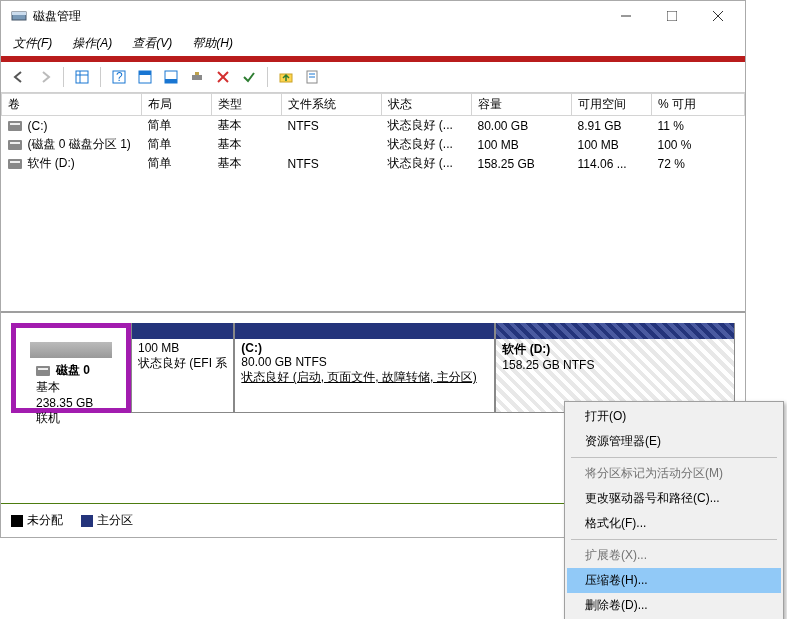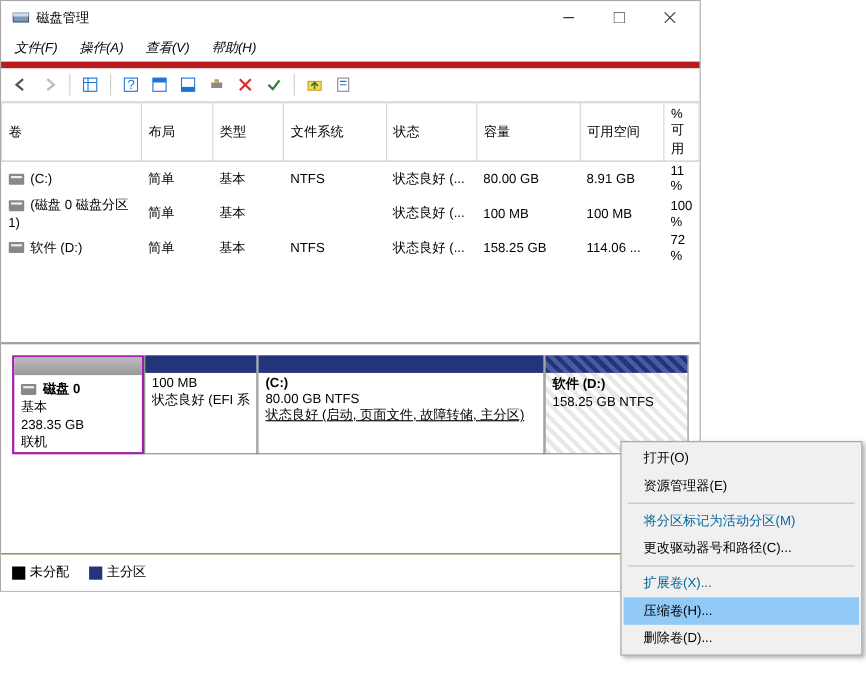--- a/index.html
+++ b/index.html
@@ -1,48 +1,48 @@
 <!DOCTYPE html>
 <html><head>
 <meta charset="utf-8">
 <style>
 * { box-sizing: border-box; margin: 0; padding: 0; font-family: "Microsoft YaHei", "Segoe UI", Tahoma, sans-serif; font-size: 12px; }
 body { background: #fff; width: 787px; height: 619px; overflow: hidden; }
-.window { width: 637px; border: 1px solid #aaa; background: #fff; }
+.window { width: 746px; border: 1px solid #aaa; background: #fff; }
 .titlebar { display: flex; align-items: center; height: 30px; padding: 0 4px; }
 .titlebar-icon { width: 16px; height: 16px; margin: 0 6px; }
 .titlebar-title { flex: 0 0 auto; }
 .titlebar-spacer { flex: 1; }
 .ctrl { width: 46px; height: 30px; display:flex; align-items:center; justify-content:center; }
 .menubar { display:flex; padding: 2px 8px; gap: 12px; border-bottom: 6px solid #b91c1c; font-style: italic; }
 .menubar span { padding: 2px 4px; }
 .toolbar { display:flex; align-items:center; padding: 4px 6px; gap: 2px; border-bottom:1px solid #d0d0d0; }
 .tbtn { width:24px; height:22px; display:flex; align-items:center; justify-content:center; border:1px solid transparent; }
 .tsep { width:1px; height:20px; background:#ccc; margin: 0 4px; }
 .vol-table { border-collapse: collapse; width:100%; }
 .vol-table th { text-align:left; background:#fff; border:1px solid #d4d4d4; padding: 2px 6px; font-weight:normal; height:20px; }
 .vol-table td { padding: 1px 6px; height:18px; }
 .vol-area { height: 220px; border-bottom: 2px solid #9f9f9f; overflow:auto; padding-bottom:4px;}
 .disk-icon { display:inline-block; width:14px; height:10px; background:#888; border-radius:1px; position:relative; margin-right:6px; vertical-align:middle;}
 .disk-icon:after{content:"";position:absolute;left:2px;top:2px;width:10px;height:2px;background:#eee;}
 .disk-map { padding: 10px 10px 0 10px; height: 120px; }
 .disk-row { display:flex; height: 90px; }
-.disk-label { width:120px; border:2px solid #a21caf; padding:6px; background:#fff;}
+.disk-label { width:120px; border:5px solid #a21caf; padding:20px; background:#fff;}
 .disk-label-header{ height:16px; background:linear-gradient(#bbb,#999); margin:-6px -6px 4px -6px; }
 .part-col { display:flex; flex-direction:column; }
 .part { border:1px solid #888; border-top:none; padding:4px 6px; flex:1; position:relative; background:#fff;}
 .part-top { height:16px; background:#24347b; margin:-4px -6px 2px -6px;}
 .part.selected { background: repeating-linear-gradient(45deg,#e8e8e8,#e8e8e8 4px,#fff 4px,#fff 8px); }
 .part.selected .part-top{ background: repeating-linear-gradient(45deg,#24347b,#24347b 4px,#4a5aa0 4px,#4a5aa0 8px);}
 .legend { padding: 8px 10px; border-top:1px solid #4d7c0f; display:flex; gap:18px; background:#fff; margin-top:70px;}
 .legend-item{display:flex;align-items:center;gap:4px;}
 .sw{width:12px;height:12px;display:inline-block;}
 .context-menu { position:absolute; left:564px; top:401px; width:220px; background:#f0f0f0; border:1px solid #a0a0a0; box-shadow:2px 2px 4px rgba(0,0,0,.3); padding:2px;}
 .context-menu .mi { padding:4px 18px; }
-.context-menu .mi.disabled { color:#0369a1; }
+.context-menu .mi.disabled { color:#737373; }
 .context-menu .mi.highlight { background:#91c9f7; }
 .context-menu hr { border:none; border-top:1px solid #c0c0c0; margin:3px 4px; }
 .win-icon-svg{stroke:#333;stroke-width:1;fill:none;}
 </style>
 </head>
 <body>
 
 <div class="window">
   <div class="titlebar">
     <span class="titlebar-icon">
@@ -254,18 +254,19 @@
       </div>
   </div>
 </div>
 
 <div class="context-menu">
   <div class="mi">打开(O)</div>
   <div class="mi">资源管理器(E)</div>
   <hr>
   <div class="mi disabled">将分区标记为活动分区(M)</div>
   <div class="mi">更改驱动器号和路径(C)...</div>
+  <div class="mi">格式化(F)...</div>
   <hr>
   <div class="mi disabled">扩展卷(X)...</div>
   <div class="mi highlight">压缩卷(H)...</div>
   <div class="mi">删除卷(D)...</div>
 
 </div>
 
 </body></html>

